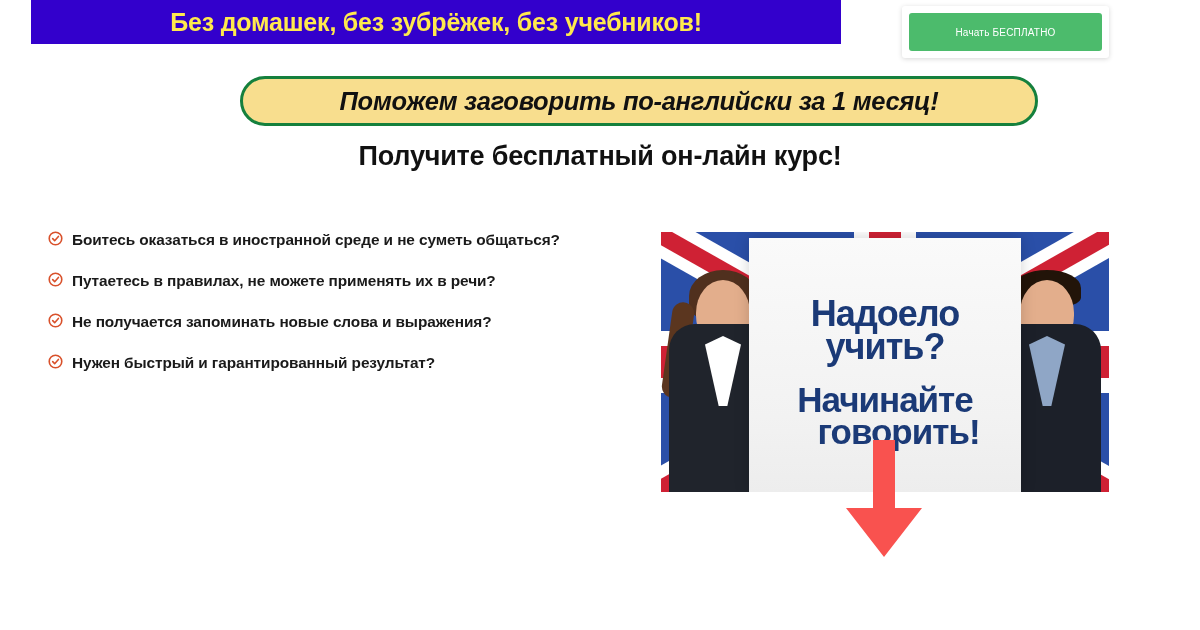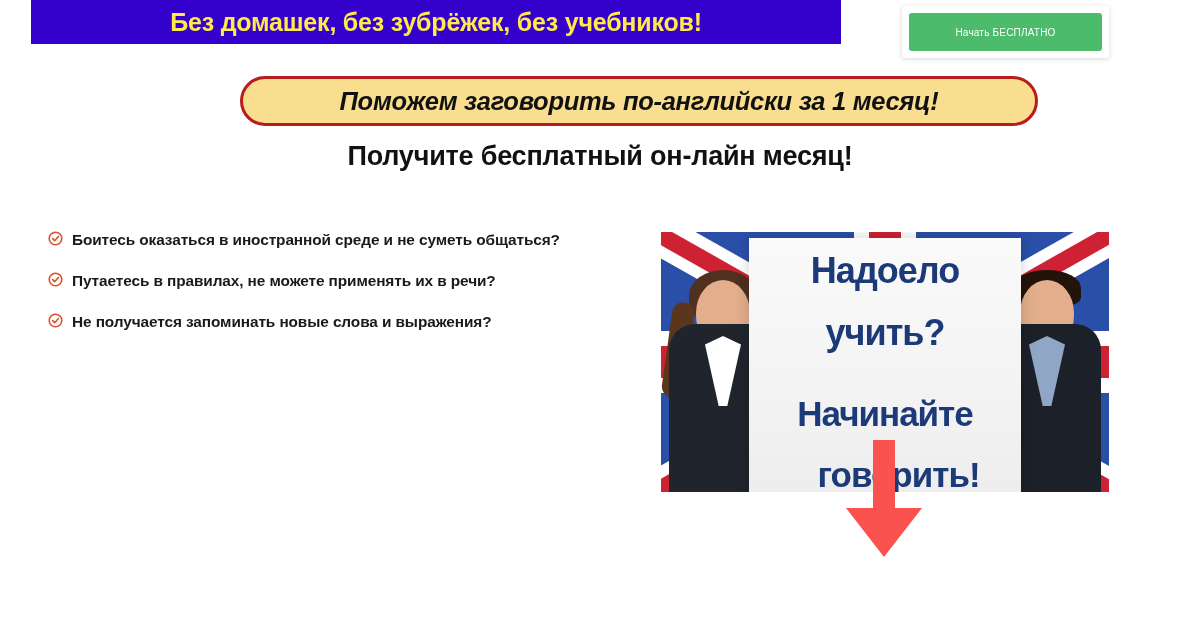--- a/index.html
+++ b/index.html
@@ -70,21 +70,21 @@
 
   
   .yellow-banner {
     position: absolute;
     left: 240px;
     top: 76px;
     width: 798px;
     height: 50px;
     box-sizing: border-box;
     background: #F8DE8E;
-    border: 3px solid #b91c1c;
+    border: 3px solid #15803d;
     border-radius: 26px;
     display: flex;
     align-items: center;
     justify-content: center;
   }
   .yellow-banner-text {
     color: #111111;
     font-size: 25.5px;
     font-weight: bold;
     font-style: italic;
@@ -217,21 +217,21 @@
     position: absolute;
     left: 88px;
     top: 6px;
     width: 272px;
     bottom: 0;
     background: linear-gradient(180deg,#FAFAFA 0%, #F2F2F2 70%, #EDEDED 100%);
     box-shadow: 0 0 14px rgba(0,0,0,0.18);
     display: flex;
     flex-direction: column;
     align-items: center;
-    justify-content: space-between;
+    justify-content: center;
     padding-top: 16px;
     box-sizing: border-box;
   }
   .sign-line {
     color: #1B3A77;
     font-weight: bold;
     font-family: "Liberation Sans", sans-serif;
     line-height: 0.93;
     letter-spacing: -1px;
     text-align: center;
@@ -332,21 +332,21 @@
 </div>
 
 <div class="cta-frame">
   <button class="cta-button">Начать БЕСПЛАТНО</button>
 </div>
 
 <div class="yellow-banner">
   <span class="yellow-banner-text">Поможем заговорить по-английски за 1 месяц!</span>
 </div>
 
-<div class="subtitle">Получите бесплатный он-лайн месяц!</div>
+<div class="subtitle">Получите бесплатный он-лайн курс!</div>
 
 <ul class="bullet-list">
   <li class="bullet-item">
     <span class="bullet-icon">
       <svg width="15" height="15" viewBox="0 0 16 16">
         <circle cx="8" cy="8" r="6.7" fill="none" stroke="#D9512B" stroke-width="1.7"></circle>
         <path d="M5 8.2 L7.1 10.3 L11.1 5.8" fill="none" stroke="#D9512B" stroke-width="1.7" stroke-linecap="round" stroke-linejoin="round"></path>
       </svg>
     </span>
     <span class="bullet-text">Боитесь оказаться в иностранной среде и не суметь общаться?</span>
@@ -362,20 +362,29 @@
   </li>
   <li class="bullet-item">
     <span class="bullet-icon">
       <svg width="15" height="15" viewBox="0 0 16 16">
         <circle cx="8" cy="8" r="6.7" fill="none" stroke="#D9512B" stroke-width="1.7"></circle>
         <path d="M5 8.2 L7.1 10.3 L11.1 5.8" fill="none" stroke="#D9512B" stroke-width="1.7" stroke-linecap="round" stroke-linejoin="round"></path>
       </svg>
     </span>
     <span class="bullet-text">Не получается запоминать новые слова и выражения?</span>
   </li>
+  <li class="bullet-item">
+    <span class="bullet-icon">
+      <svg width="15" height="15" viewBox="0 0 16 16">
+        <circle cx="8" cy="8" r="6.7" fill="none" stroke="#D9512B" stroke-width="1.7"></circle>
+        <path d="M5 8.2 L7.1 10.3 L11.1 5.8" fill="none" stroke="#D9512B" stroke-width="1.7" stroke-linecap="round" stroke-linejoin="round"></path>
+      </svg>
+    </span>
+    <span class="bullet-text">Нужен быстрый и гарантированный результат?</span>
+  </li>
 </ul>
 
 <div class="hero">
   <div class="flag">
     <div class="d1"></div>
     <div class="d2"></div>
     <div class="d1r"></div>
     <div class="d2r"></div>
     <div class="vw"></div>
     <div class="hw"></div>

